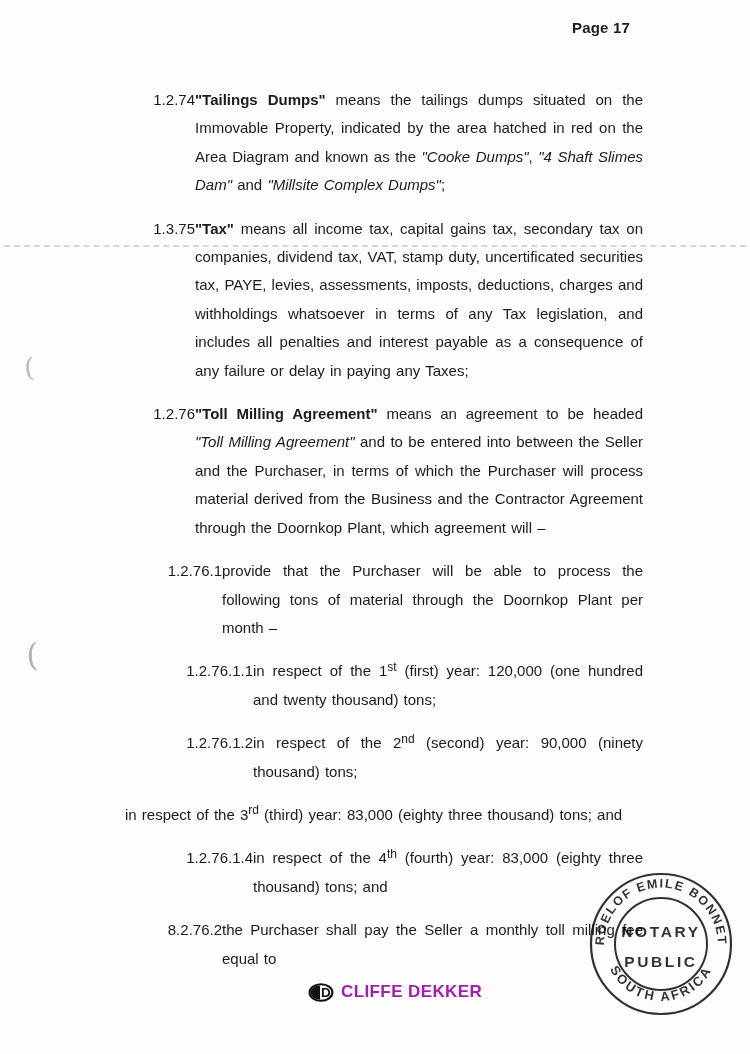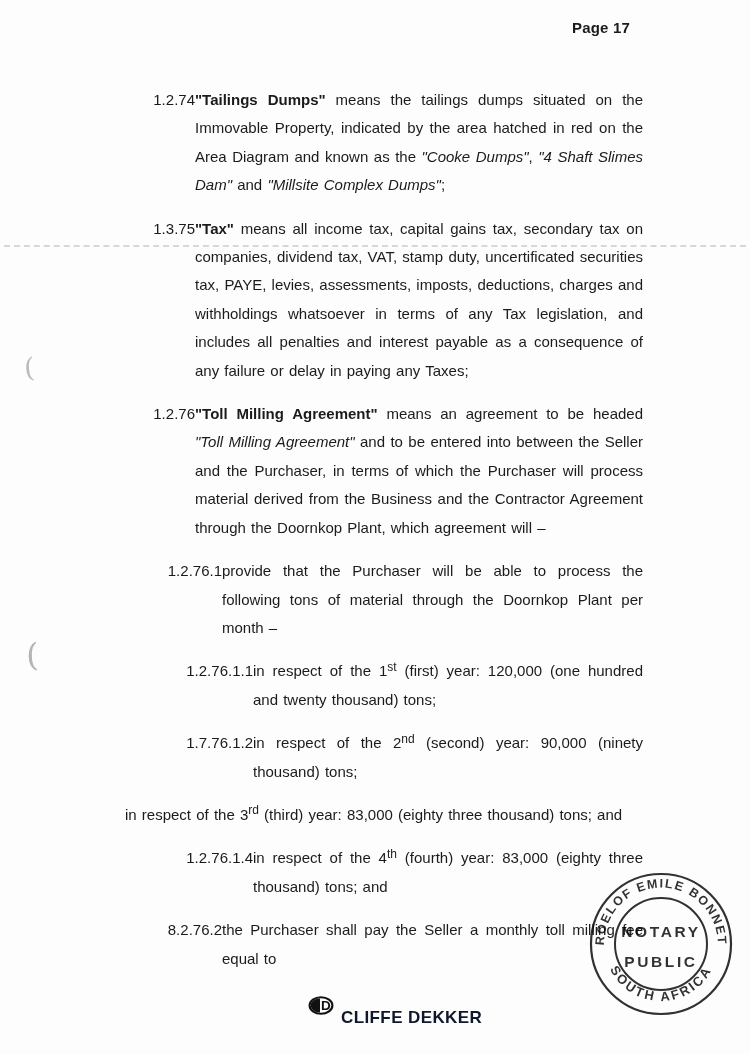--- a/index.html
+++ b/index.html
@@ -63,22 +63,21 @@
     position: absolute;
     top: 982px; left: 308px;
     display: flex;
     align-items: center;
     gap: 7px;
   }
   .footer-logo .firm-name {
     font-size: 17px;
     font-weight: bold;
     letter-spacing: 0.4px;
-    color: #0f172a;
-    margin-top: 26px;
+    color: #a21caf;
   }
   .notary-stamp {
     position: absolute;
     left: 588px; top: 871px;
     width: 146px; height: 146px;
     opacity: 0.92;
     mix-blend-mode: multiply;
   }
 </style>
 </head>
@@ -105,21 +104,21 @@
     </div>
     <div class="clause level4">
       <span class="clause-num">1.2.76.1</span>
       <span class="clause-body"><span>provide that the Purchaser will be able to process the following tons of material through the Doornkop Plant per month –</span></span>
     </div>
     <div class="clause level5">
       <span class="clause-num">1.2.76.1.1</span>
       <span class="clause-body"><span>in respect of the 1</span><sup>st</sup><span> (first) year: 120,000 (one hundred and twenty thousand) tons;</span></span>
     </div>
     <div class="clause level5">
-      <span class="clause-num">1.7.76.1.2</span>
+      <span class="clause-num">1.2.76.1.2</span>
       <span class="clause-body"><span>in respect of the 2</span><sup>nd</sup><span> (second) year: 90,000 (ninety thousand) tons;</span></span>
     </div>
     <div class="clause level5">
       <span class="clause-body"><span>in respect of the 3</span><sup>rd</sup><span> (third) year: 83,000 (eighty three thousand) tons; and</span></span>
     </div>
     <div class="clause level5">
       <span class="clause-num">1.2.76.1.4</span>
       <span class="clause-body"><span>in respect of the 4</span><sup>th</sup><span> (fourth) year: 83,000 (eighty three thousand) tons; and</span></span>
     </div>
     <div class="clause level4">

